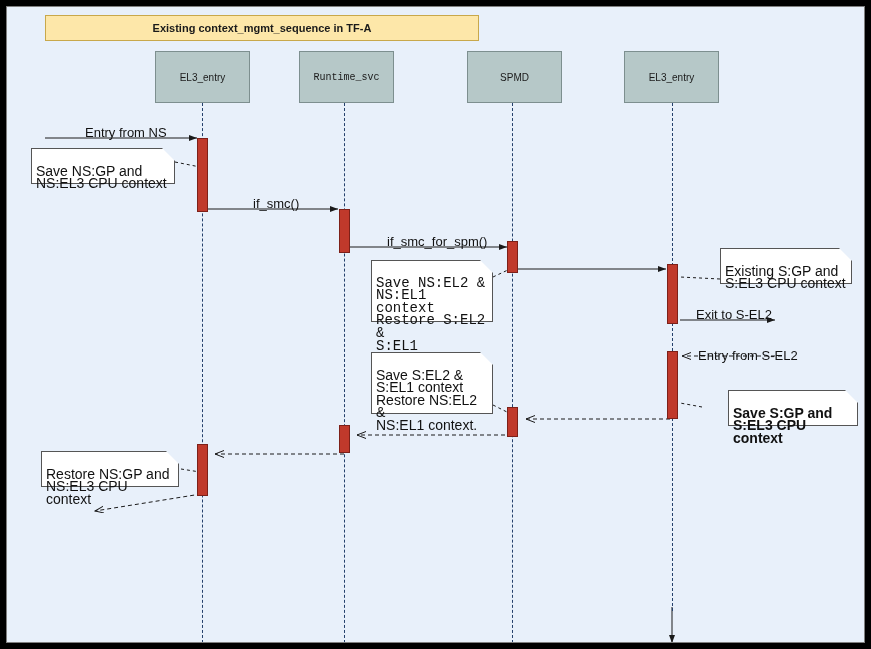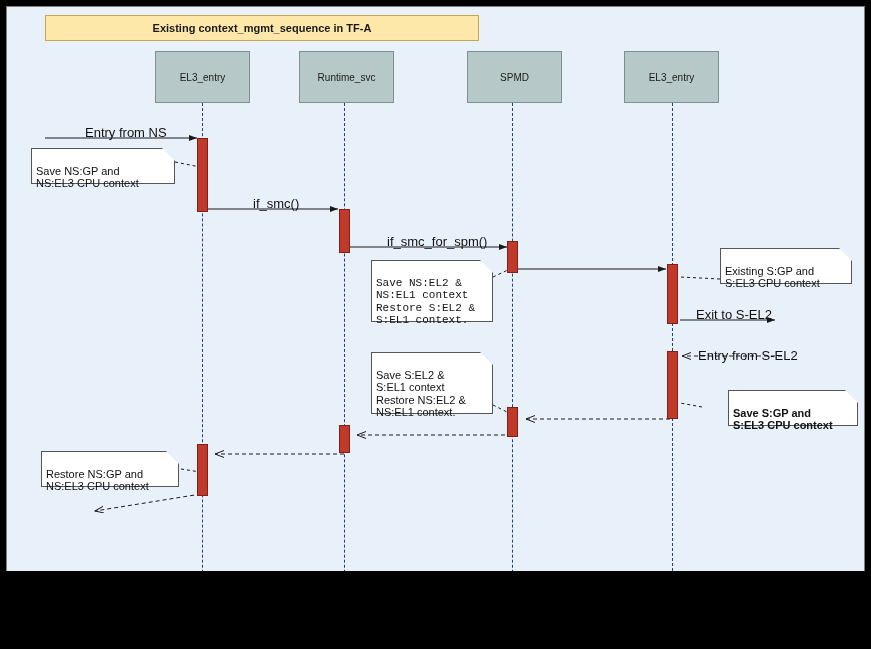--- a/index.html
+++ b/index.html
@@ -3,21 +3,21 @@
 <meta charset="utf-8">
 <style>
   html, body {
     margin: 0;
     padding: 0;
     background: #000000;
   }
   #canvas {
     position: relative;
     width: 871px;
-    height: 571px;
+    height: 649px;
     background: #000000;
     font-family: "Liberation Sans", sans-serif;
     overflow: hidden;
   }
   #diagram-area {
     position: absolute;
     left: 6px;
     top: 6px;
     width: 859px;
     height: 637px;
@@ -59,21 +59,21 @@
     position: absolute;
     width: 11px;
     background: #c0392b;
     border: 1px solid #7d2018;
     box-sizing: border-box;
   }
   .note {
     position: absolute;
     background: #ffffff;
     border: 1px solid #555555;
-    font-size: 11px;
+    font-size: 14px;
     line-height: 12.6px;
     color: #111111;
     padding: 3px 4px;
     box-sizing: border-box;
     white-space: pre-line;
   }
   .note .fold {
     position: absolute;
     right: -1px;
     top: -1px;
@@ -153,21 +153,21 @@
     </div>
 
     <div class="lifeline" style="left:195px; top:96px; height:540px;"></div>
     <div class="lifeline" style="left:337px; top:96px; height:540px;"></div>
     <div class="lifeline" style="left:505px; top:96px; height:540px;"></div>
     <div class="lifeline" style="left:665px; top:96px; height:508px;"></div>
 
     <div class="lifeline-head" style="left:148px; top:44px; width:95px; height:52px;">
       <span>EL3_entry</span>
     </div>
-    <div class="lifeline-head" style="left:292px; top:44px; width:95px; height:52px;">
+    <div class="lifeline-head" style="left:292px; top:44px; width:95px; height:52px;font-family:Liberation Mono, monospace;">
       <span>Runtime_svc</span>
     </div>
     <div class="lifeline-head" style="left:460px; top:44px; width:95px; height:52px;">
       <span>SPMD</span>
     </div>
     <div class="lifeline-head" style="left:617px; top:44px; width:95px; height:52px;">
       <span>EL3_entry</span>
     </div>
 
     <div class="activation" style="left:190px; top:131px; height:74px;"></div>

